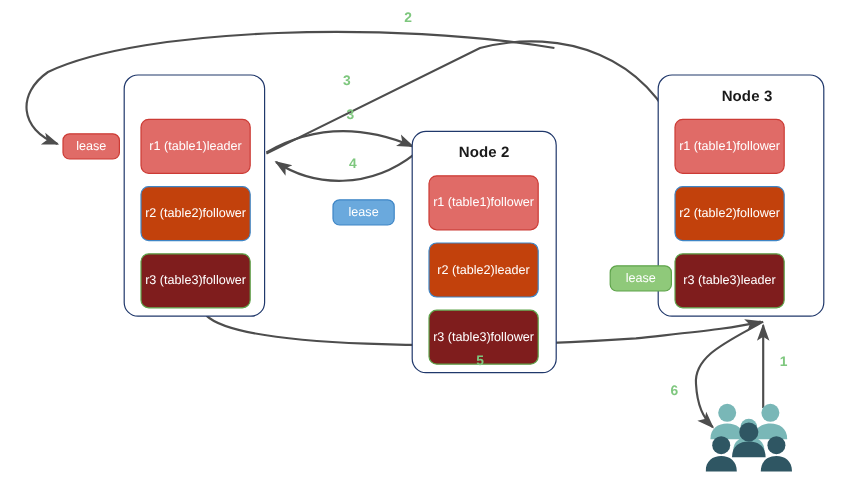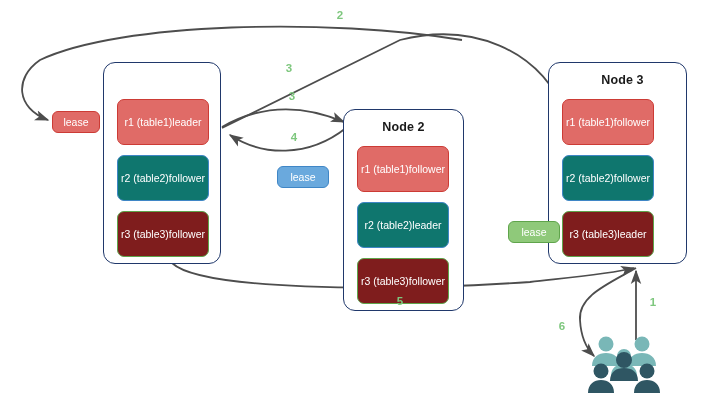--- a/index.html
+++ b/index.html
@@ -56,21 +56,21 @@
     font-size: 10.5px;
     line-height: 13px;
     text-align: center;
     z-index: 4;
   }
   .rep-red {
     background: #e06b67;
     border: 1.6px solid #cc3b35;
   }
   .rep-blue {
-    background: #0f766e;
+    background: #c2410c;
     border: 1.6px solid #3f86c6;
   }
   .rep-green {
     background: #7f1d1d;
     border: 1.6px solid #5fa44b;
   }
   .replica span {
     display: block;
   }
   .lease {

